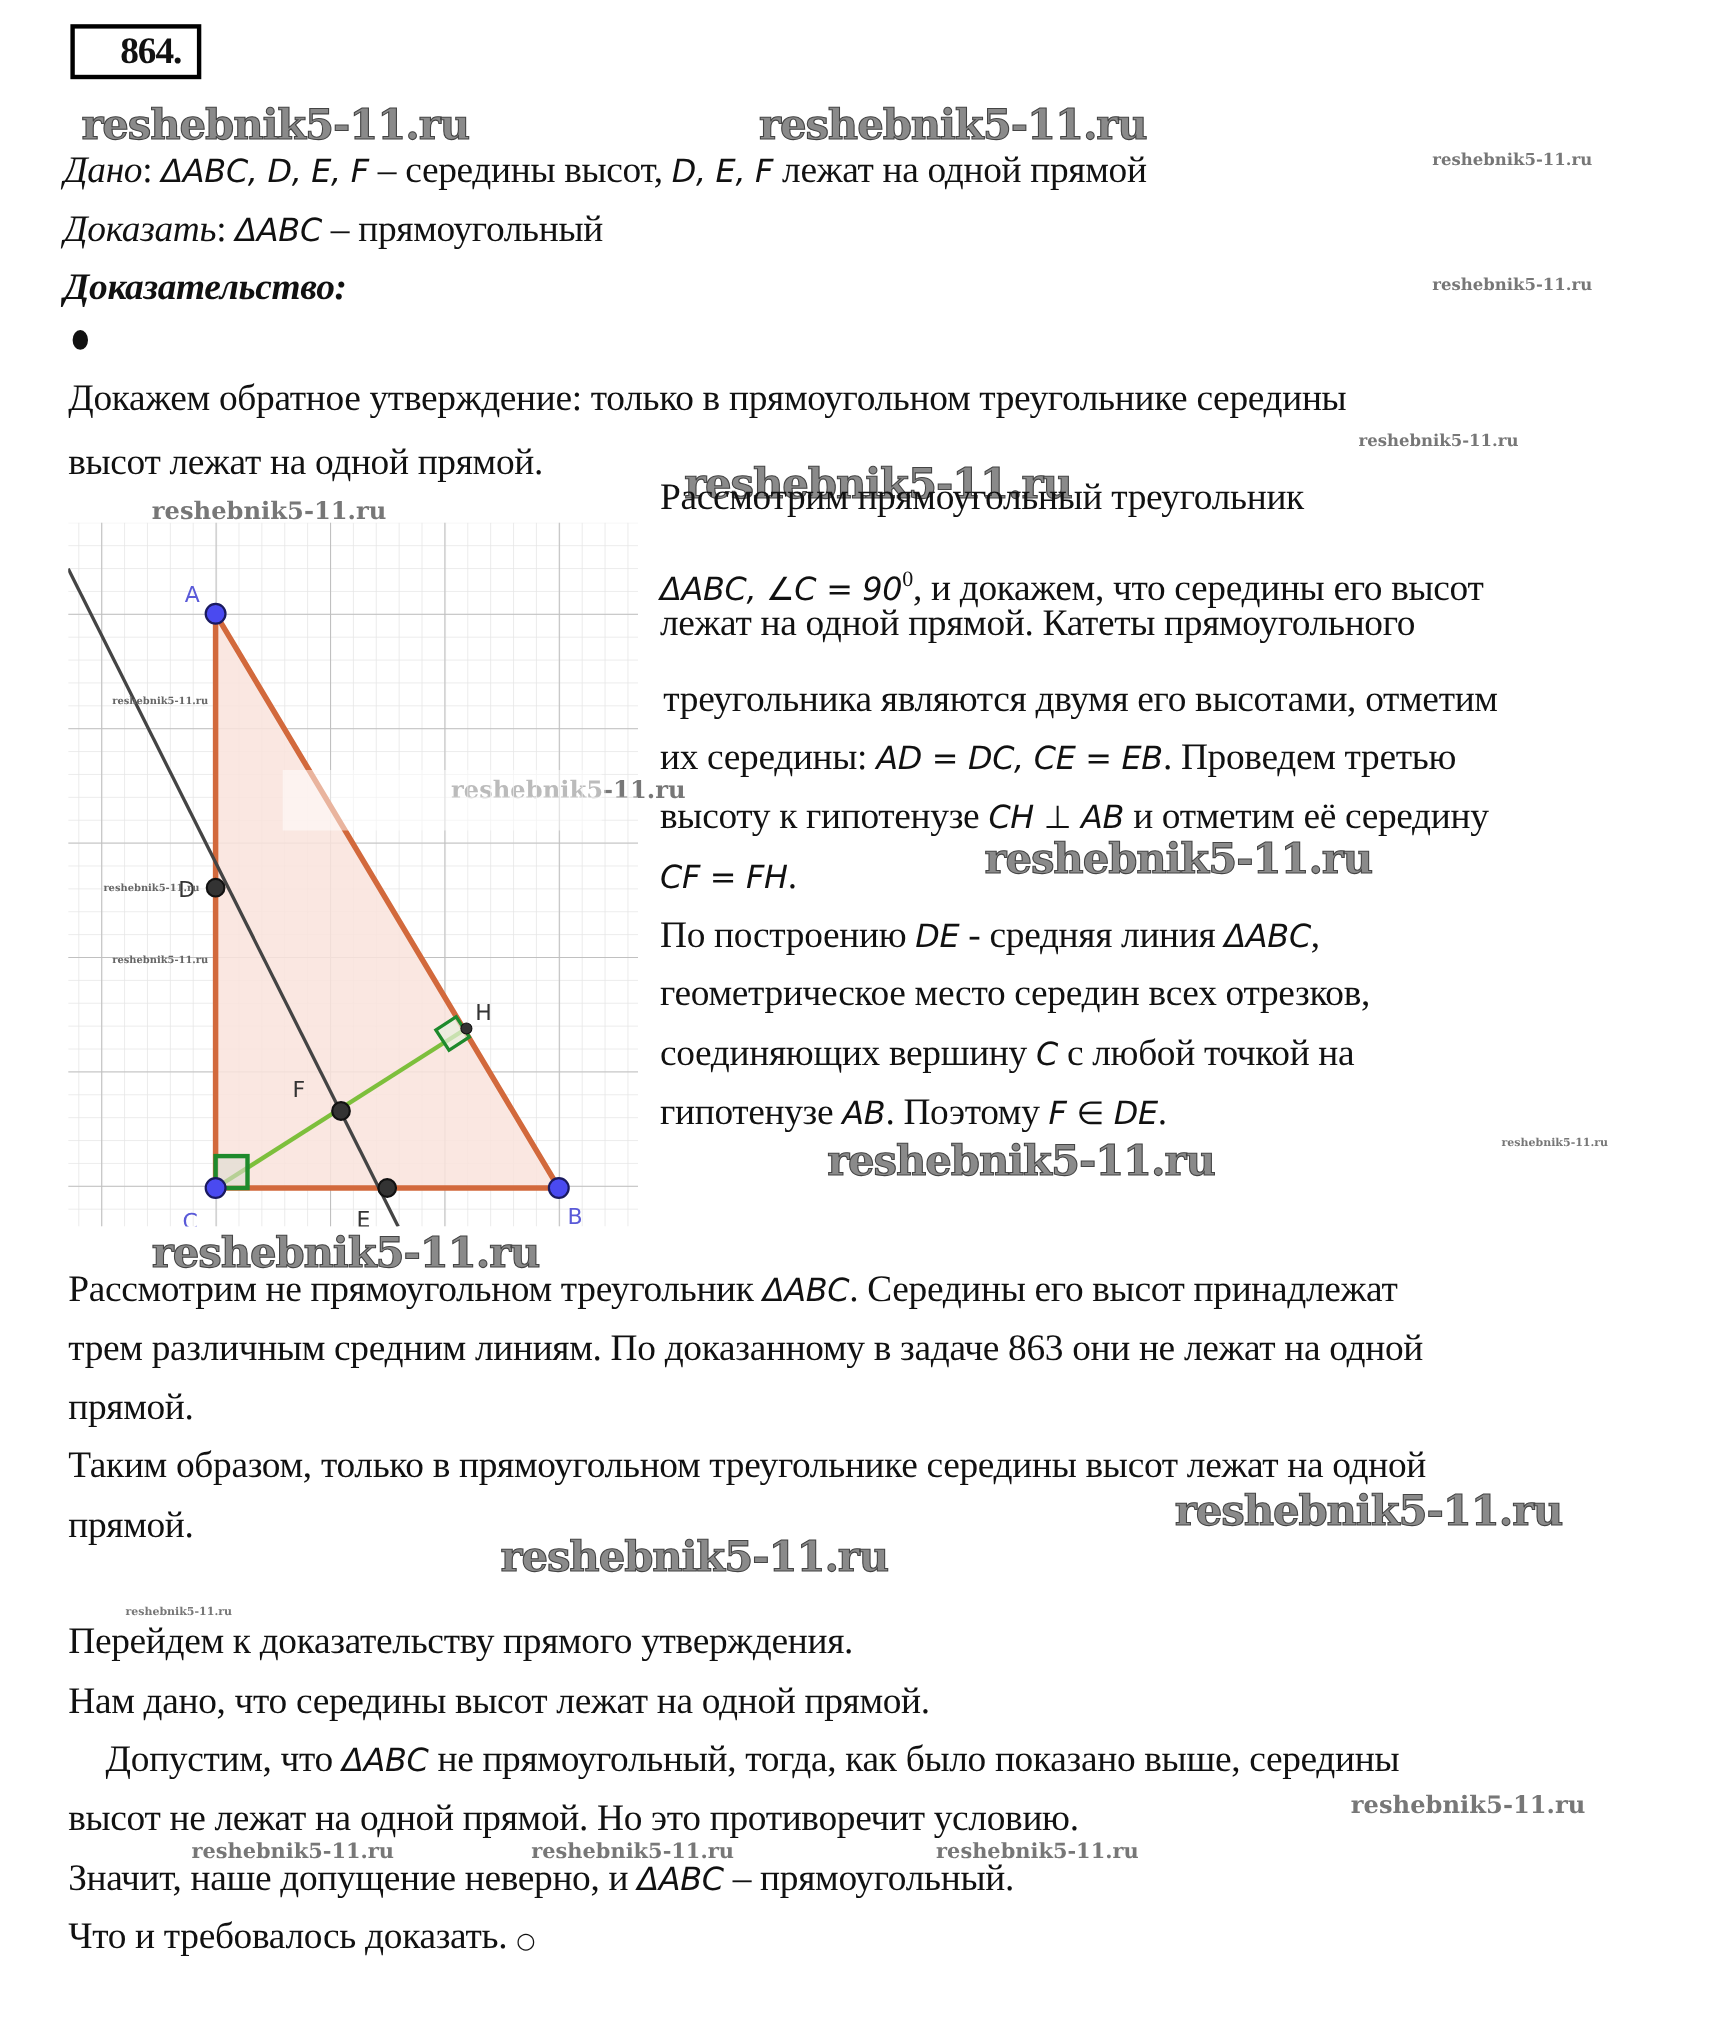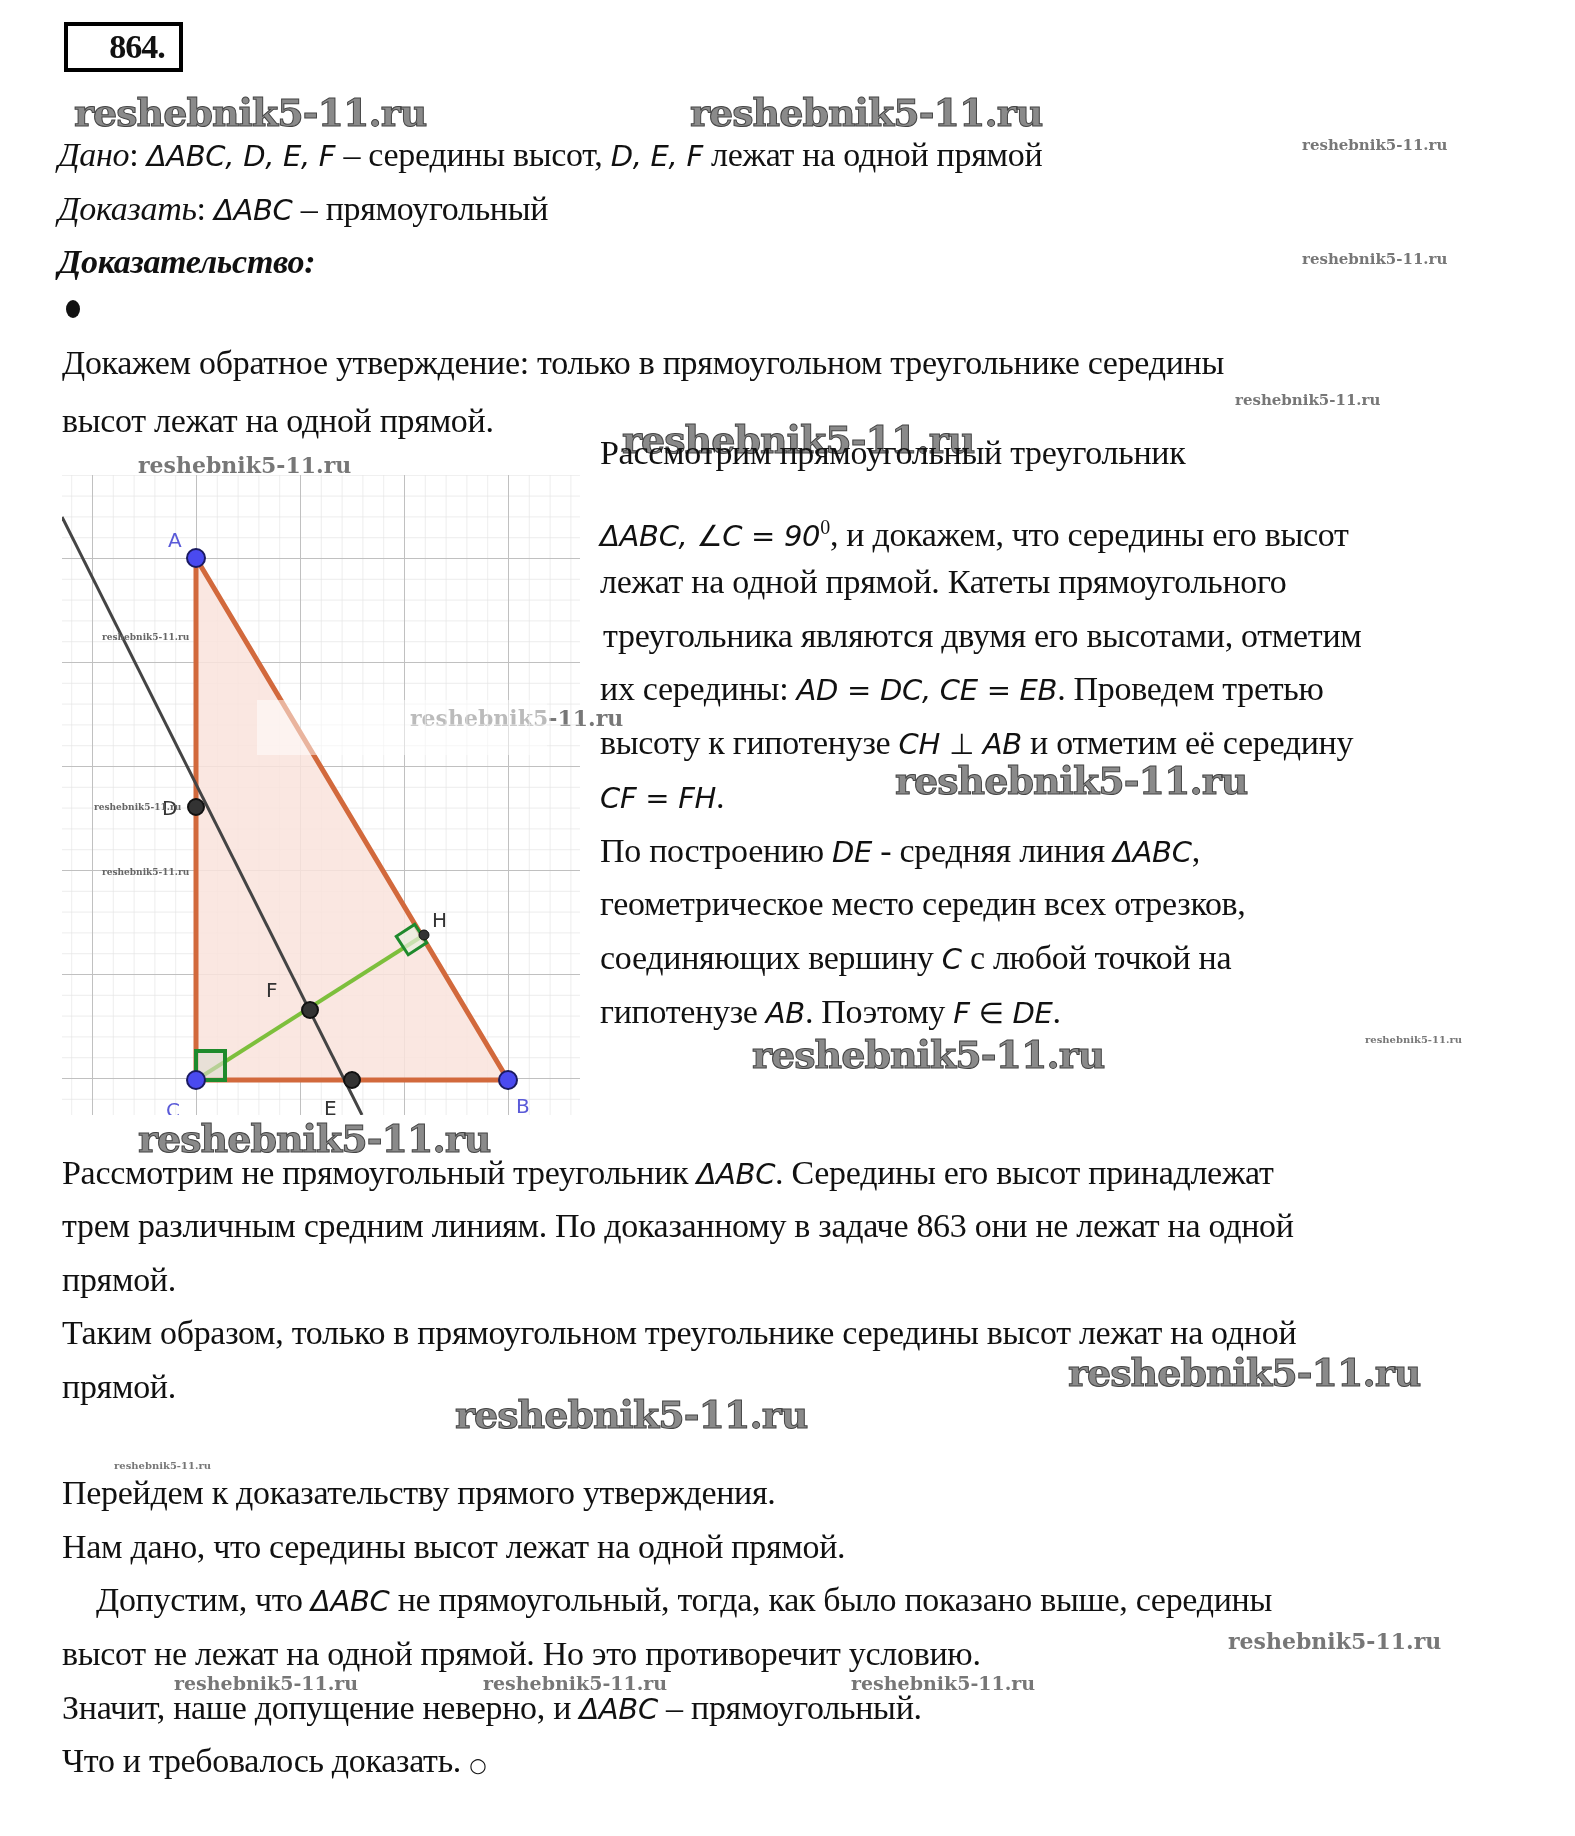--- a/index.html
+++ b/index.html
@@ -106,21 +106,21 @@
     <text x="40" y="165" font-family="DejaVu Serif, serif" font-weight="bold" font-size="9" fill="#666">reshebnik5-11.ru</text>
     <text x="32" y="335" font-family="DejaVu Serif, serif" font-weight="bold" font-size="9" fill="#666">reshebnik5-11.ru</text>
     <text x="40" y="400" font-family="DejaVu Serif, serif" font-weight="bold" font-size="9" fill="#666">reshebnik5-11.ru</text>
   </svg>
 </div>
 
 <div class="abs line" style="left:600px;top:430px;">Рассмотрим прямоугольный треугольник</div>
 <div class="abs line" style="left:600px;top:505px;">
   <span class="m">ΔABC, ∠C = 90</span><sup style="font-size:20px;">0</sup><span>, и докажем, что середины его высот</span>
 </div>
-<div class="abs line" style="left:600px;top:559px;text-align:center;">лежат на одной прямой. Катеты прямоугольного</div>
+<div class="abs line" style="left:600px;top:544px;text-align:center;">лежат на одной прямой. Катеты прямоугольного</div>
 <div class="abs line" style="left:603px;top:613px;">треугольника являются двумя его высотами, отметим</div>
 <div class="abs line" style="left:600px;top:666px;">
   <span>их середины: </span><span class="m">AD = DC, CE = EB</span><span>. Проведем третью</span>
 </div>
 <div class="abs line" style="left:600px;top:720px;">
   <span>высоту к гипотенузе </span><span class="m">CH ⊥ AB</span><span> и отметим её середину</span>
 </div>
 <div class="abs line" style="left:600px;top:774px;">
   <span class="m">CF = FH</span><span>.</span>
 </div>
@@ -129,21 +129,21 @@
 </div>
 <div class="abs line" style="left:600px;top:881px;">геометрическое место середин всех отрезков,</div>
 <div class="abs line" style="left:600px;top:935px;">
   <span>соединяющих вершину </span><span class="m">C</span><span> с любой точкой на</span>
 </div>
 <div class="abs line" style="left:600px;top:989px;">
   <span>гипотенузе </span><span class="m">AB</span><span>. Поэтому </span><span class="m">F ∈ DE</span><span>.</span>
 </div>
 
 <div class="abs line" style="left:62px;top:1150px;">
-  <span>Рассмотрим не прямоугольный треугольник </span><span class="m">ΔABC</span><span>. Середины его высот принадлежат</span>
+  <span>Рассмотрим не прямоугольном треугольник </span><span class="m">ΔABC</span><span>. Середины его высот принадлежат</span>
 </div>
 <div class="abs line" style="left:62px;top:1203px;">трем различным средним линиям. По доказанному в задаче 863 они не лежат на одной</div>
 <div class="abs line" style="left:62px;top:1257px;">прямой.</div>
 <div class="abs line" style="left:62px;top:1310px;">Таким образом, только в прямоугольном треугольнике середины высот лежат на одной</div>
 <div class="abs line" style="left:62px;top:1364px;">прямой.</div>
 
 <div class="abs line" style="left:62px;top:1470px;">Перейдем к доказательству прямого утверждения.</div>
 <div class="abs line" style="left:62px;top:1524px;">Нам дано, что середины высот лежат на одной прямой.</div>
 <div class="abs line" style="left:62px;top:1577px;margin-left:34px;">
   <span>Допустим, что </span><span class="m">ΔABC</span><span> не прямоугольный, тогда, как было показано выше, середины</span>

